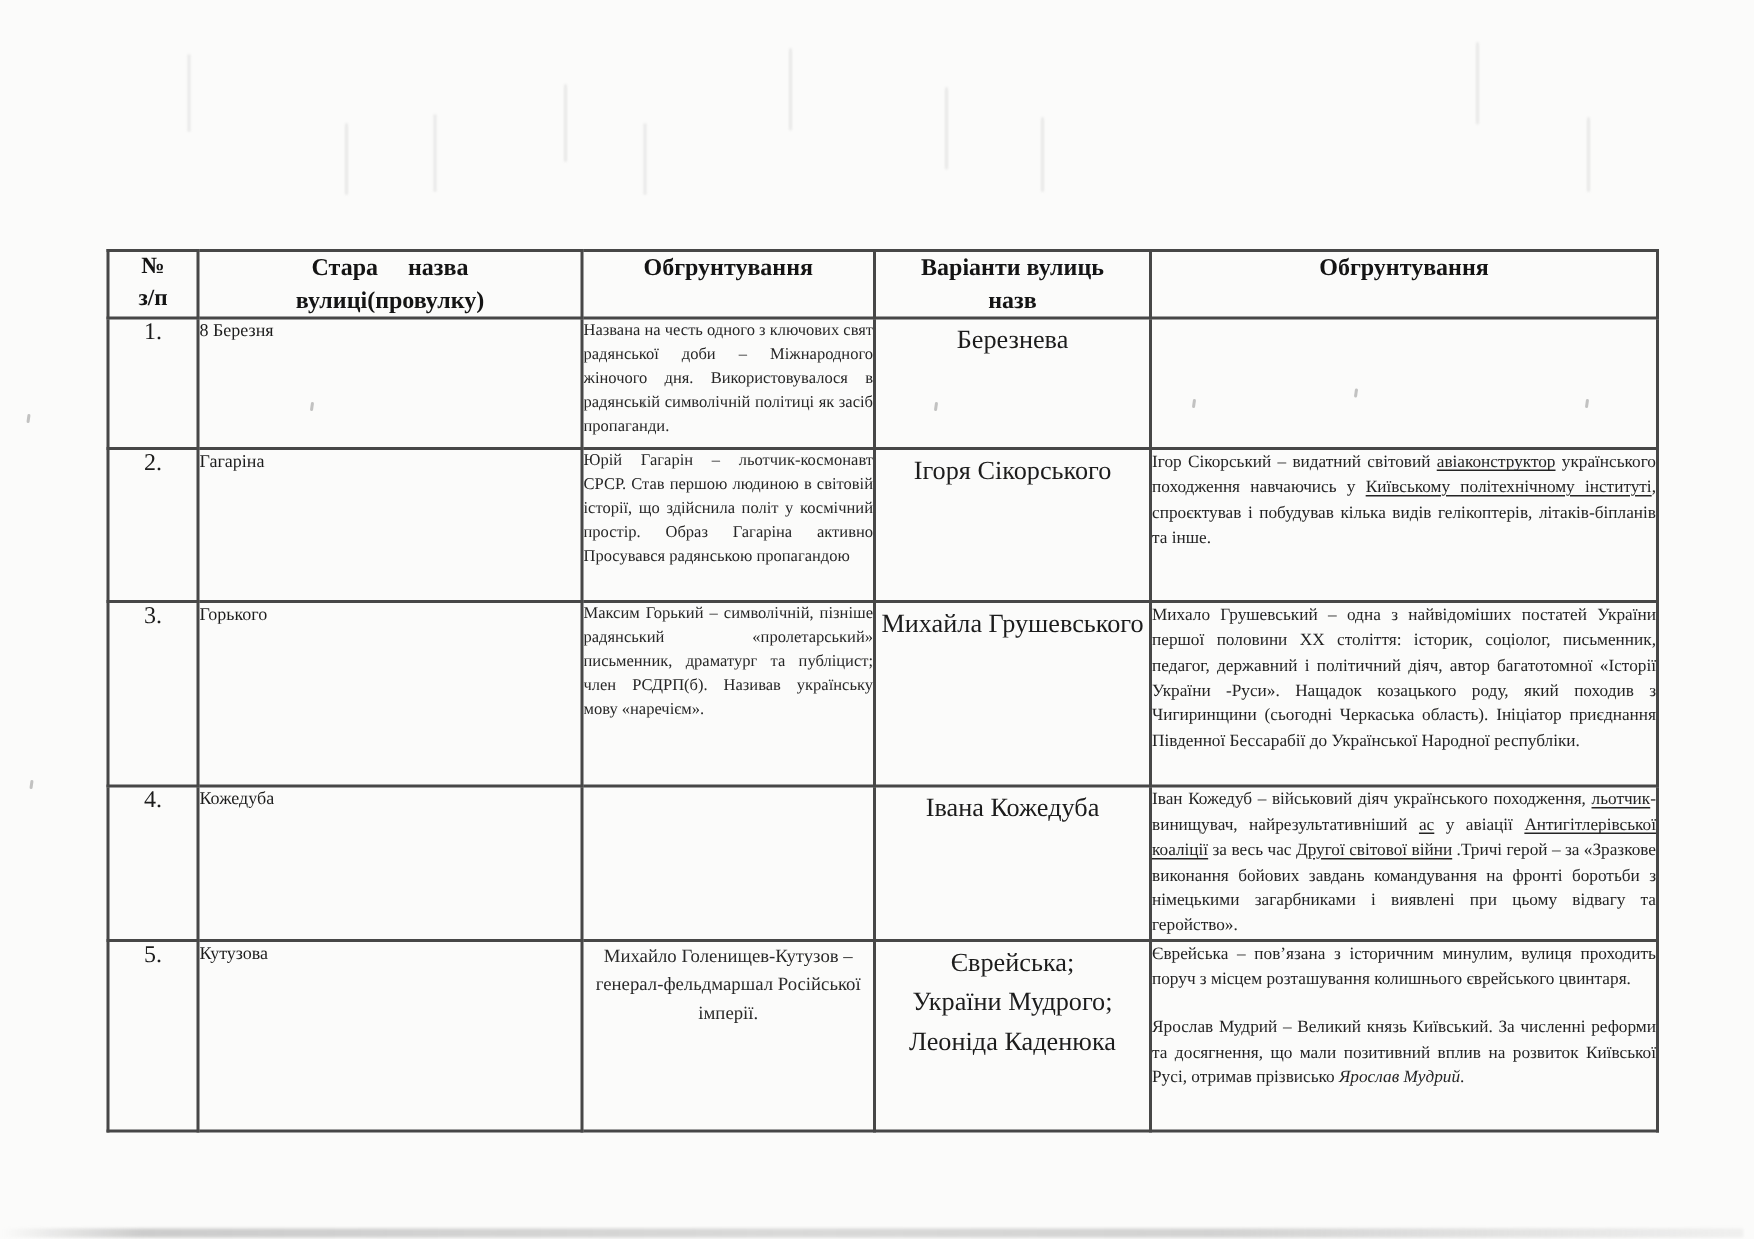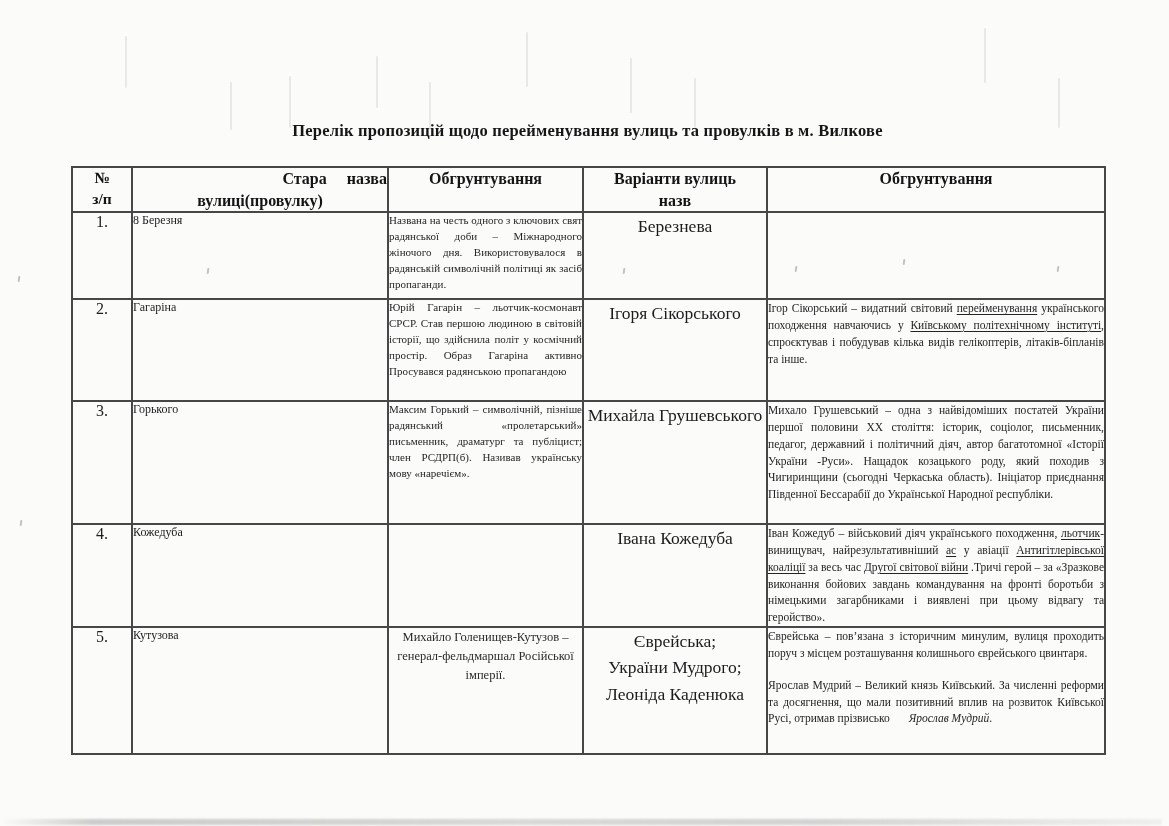--- a/index.html
+++ b/index.html
@@ -33,39 +33,39 @@
   table.main td, table.main th {
     border: 2px solid #474747;
     vertical-align: top;
     padding: 0;
     overflow: hidden;
   }
   th { font-weight: bold; }
 
   .h-cell { text-align: center; font-size: 16px; line-height: 1.35; padding-top: 4px; color: #141414; }
   .h-num  { font-size: 15.5px; }
-  .ws     { word-spacing: 16px; text-align: right; }
+  .ws     { word-spacing: 16px; }
 
   td.c-num  { text-align: center; font-size: 16px; padding-top: 6px; }
   td.c-old  { font-size: 12px; padding: 7px 8px 0 13px; }
   td.c-jold { font-size: 11px; line-height: 1.44; text-align: justify; padding: 5px 7px 4px 8px; color: #262626; }
   td.c-new  { text-align: center; font-size: 17.5px; line-height: 1.5; padding: 4px 6px 0; }
   td.c-jnew { font-size: 11.5px; line-height: 1.46; text-align: justify; padding: 5px 10px 4px 10px; color: #242424; }
 
   td.c-jold-center {
     font-size: 12.5px; line-height: 1.5;
     text-align: center;
     padding: 30px 15px 0;
     color: #2a2a2a;
   }
 
   .rich p { margin: 0; }
   .rich p + p { margin-top: 15px; }
   .u  { text-decoration: underline; text-underline-offset: 2px; }
-  .it { font-style: italic; margin-left: 16px; }
+  .it { font-style: italic; }
 
   .name-line { display: block; }
 
   
   .streak {
     position: absolute;
     width: 2px;
     background: #a8a8a8;
     opacity: .22;
     filter: blur(.6px);
@@ -90,21 +90,20 @@
       rgba(170,170,170,.5) 70%,
       rgba(160,160,160,.12) 100%);
     filter: blur(1px);
   }
 </style>
 </head>
 <body>
 
 <div class="page">
 
-  <div class="doc-title">Перелік пропозицій щодо перейменування вулиць та провулків в м. Вилкове</div>
 
   <table class="main">
     <colgroup>
       <col style="width:60px">
       <col style="width:256px">
       <col style="width:195px">
       <col style="width:184px">
       <col style="width:338px">
     </colgroup>
 
@@ -137,21 +136,21 @@
     </tr>
 
     <tr style="height:102px">
       <td class="c-num">2.</td>
       <td class="c-old">Гагаріна</td>
       <td class="c-jold">Юрій Гагарін – льотчик-космонавт СРСР. Став першою людиною в світовій історії, що здійснила політ у космічний простір. Образ Гагаріна активно Просувався радянською пропагандою</td>
       <td class="c-new">
         <span class="name-line">Ігоря Сікорського</span>
       </td>
       <td class="c-jnew rich">
-            <p><span>Ігор Сікорський – видатний світовий </span><span class="u">перейменування</span><span> українського походження навчаючись у </span><span class="u">Київському політехнічному інституті</span><span>, спроєктував і побудував кілька видів гелікоптерів, літаків-біпланів та інше.</span></p>
+            <p><span>Ігор Сікорський – видатний світовий </span><span class="u">авіаконструктор</span><span> українського походження навчаючись у </span><span class="u">Київському політехнічному інституті</span><span>, спроєктував і побудував кілька видів гелікоптерів, літаків-біпланів та інше.</span></p>
           </td>
     </tr>
 
     <tr style="height:123px">
       <td class="c-num">3.</td>
       <td class="c-old">Горького</td>
       <td class="c-jold">Максим Горький – символічній, пізніше радянський «пролетарський» письменник, драматург та публіцист; член РСДРП(б). Називав українську мову «наречієм».</td>
       <td class="c-new">
         <span class="name-line">Михайла Грушевського</span>
       </td>

